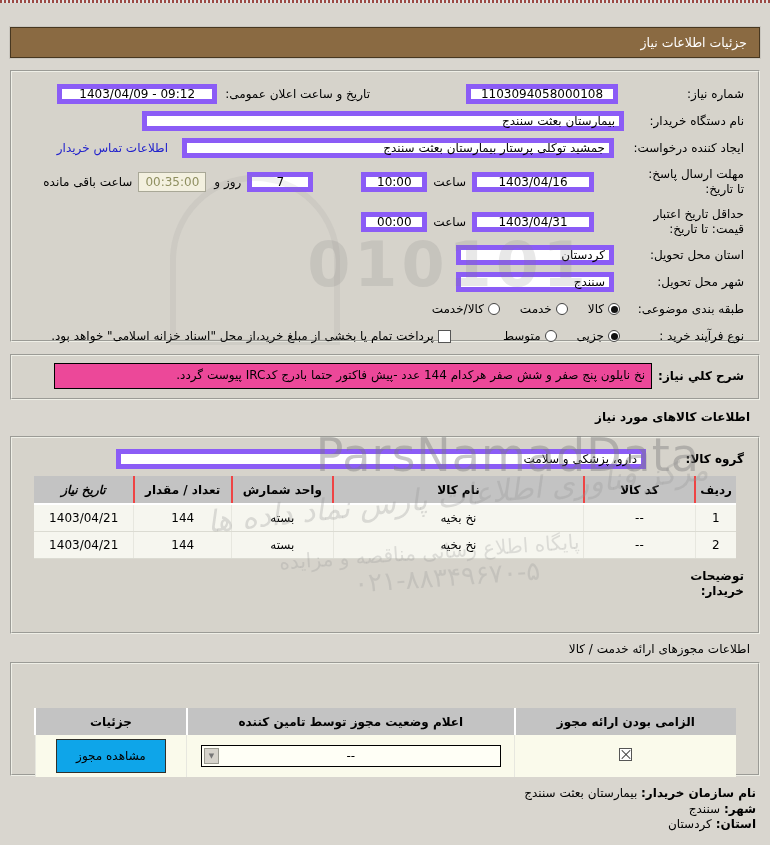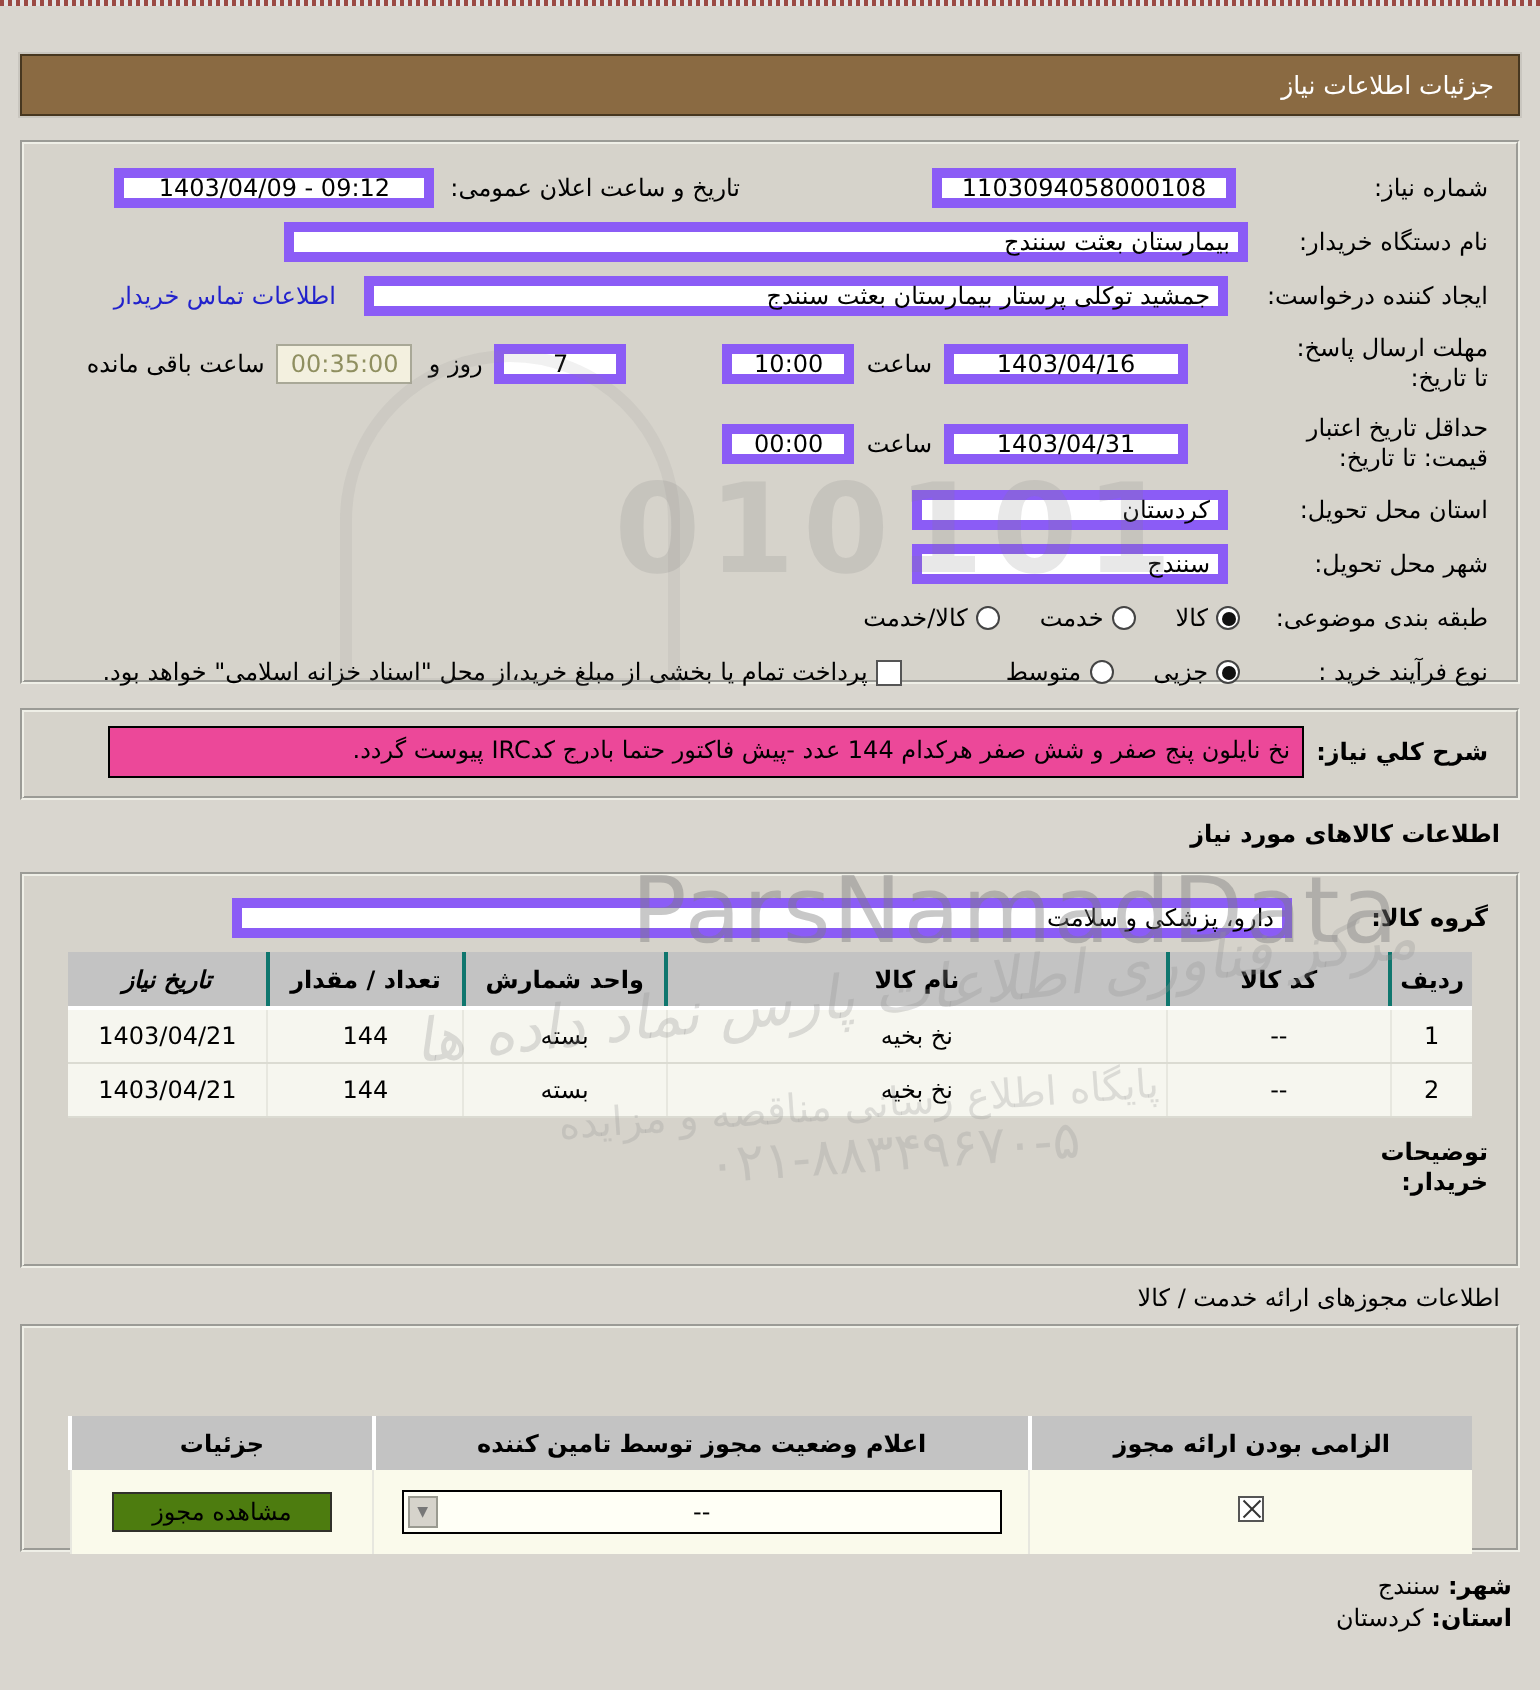--- a/index.html
+++ b/index.html
@@ -42,31 +42,31 @@
     display:inline-flex; align-items:center; justify-content:center; margin:0 6px 0 4px; flex:none;
     position:relative; }
   .chk.checked::before, .chk.checked::after {
     content:""; position:absolute; width:12px; height:1px; background:#333; top:5px; left:0; }
   .chk.checked::before { transform:rotate(45deg); }
   .chk.checked::after  { transform:rotate(-45deg); }
   .descbox { background:#ec4899; border:1px solid #000; padding:3px 6px; font-size:12px; line-height:1.45; }
   .secname { margin:10px 20px 0 0; font-size:12px; }
   table.grid { border-collapse:collapse; margin:6px auto 0 auto; width:702px; }
   table.grid th { background:#c3c3c3; font-weight:bold; font-size:12px; height:28px;
-    border-left:2px solid #0f766e; border-bottom:2px solid #fff; padding:2px 4px; }
+    border-left:2px solid #ef4444; border-bottom:2px solid #fff; padding:2px 4px; }
   table.grid th:last-child { border-left:none;font-style:italic; }
   table.grid td { background:#f6f6ef; font-size:12px; height:27px; text-align:center;
     border-bottom:1px solid #dbdbd2; border-left:1px solid #e7e7df; padding:2px 4px; }
   table.grid td:last-child { border-left:none; }
   table.grid2 { border-collapse:collapse; margin:38px auto 8px auto; width:702px; }
   table.grid2 th { background:#c3c3c3; font-weight:bold; font-size:12px; height:27px;
     border-left:2px solid #fff; padding:2px 4px; }
   table.grid2 td { background:#fafaeb; height:42px; text-align:center; vertical-align:middle;
     border-left:1px solid #e7e7df; padding:2px 4px; }
-  .btn { background:#4d7c0f; border:1px solid #30302a; height:20px; min-width:110px;
+  .btn { background:#0ea5e9; border:1px solid #30302a; height:34px; min-width:110px;
     display:inline-flex; align-items:center; justify-content:center;
     font-size:12px; cursor:pointer; }
   .select { background:#fffff6; border:1px solid #000; height:22px; width:300px;
     display:flex; align-items:center; position:relative; margin:0 auto; }
   .select .val { flex:1; text-align:center; font-size:12px; }
   .select .arrowbtn { position:absolute; left:2px; top:2px; bottom:2px; width:15px;
     background:#d6d3cb; border:1px solid #9a9a90;
     display:flex; align-items:center; justify-content:center;
     font-size:7px; color:#777; }
   .contact { margin:10px 14px 0 0; line-height:15.5px; font-size:12px; }
@@ -256,20 +256,24 @@
           </span>
         </td>
         <td><span class="btn">مشاهده مجوز</span></td>
       </tr>
     </tbody>
   </table>
 </div>
 
 <div class="contact">
   <div>
+    <span class="cl">نام سازمان خریدار:</span>
+    <span>بیمارستان بعثت سنندج</span>
+  </div>
+  <div>
     <span class="cl">شهر:</span>
     <span>سنندج</span>
   </div>
   <div>
     <span class="cl">استان:</span>
     <span>کردستان</span>
   </div>
 
 </div>
 

